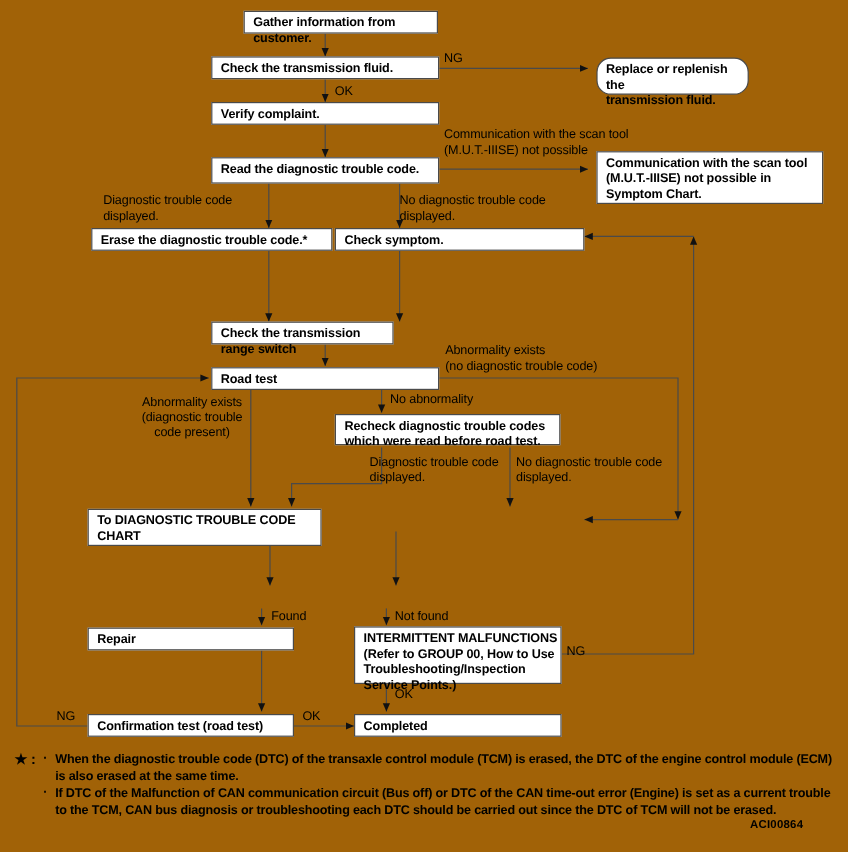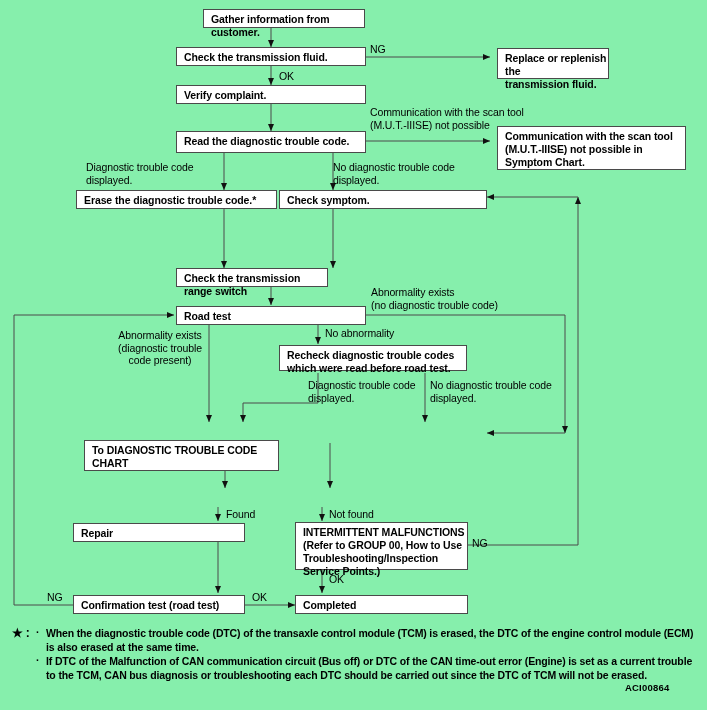--- a/index.html
+++ b/index.html
@@ -8,21 +8,21 @@
     background: #ffffff;
   }
   body {
     font-family: "Liberation Sans", sans-serif;
     color: #000000;
   }
   #page {
     position: relative;
     width: 707px;
     height: 710px;
-    background: #86efac;
+    background: #a16207;
     overflow: hidden;
   }
   svg.wires {
     position: absolute;
     left: 0;
     top: 0;
     width: 707px;
     height: 710px;
     pointer-events: none;
   }
@@ -144,21 +144,21 @@
       <path d="M578,197 L487,197" marker-end="url(#ah)"></path>
 
       <path d="M73,605 L14,605 L14,315 L174,315" marker-end="url(#ah)"></path>
     </g>
   </svg>
 
   <div class="box" style="left:203px; top:9px; width:162px; height:19px;">Gather information from customer.</div>
 
   <div class="box" style="left:176px; top:47px; width:190px; height:19px;">Check the transmission fluid.</div>
 
-  <div class="box" style="left:497px; top:48px; width:112px; height:31px; white-space:pre-line;">Replace or replenish the
+  <div class="box" style="left:497px; top:48px; width:127px; height:31px; white-space:pre-line;border-radius:12px;">Replace or replenish the
 transmission fluid.</div>
 
   <div class="box" style="left:176px; top:85px; width:190px; height:19px;">Verify complaint.</div>
 
   <div class="box" style="left:176px; top:131px; width:190px; height:22px;">Read the diagnostic trouble code.</div>
 
   <div class="box" style="left:497px; top:126px; width:189px; height:44px; white-space:pre-line;">Communication with the scan tool
 (M.U.T.-IIISE) not possible in
 Symptom Chart.</div>
 
@@ -166,21 +166,21 @@
 
   <div class="box" style="left:279px; top:190px; width:208px; height:19px;">Check symptom.</div>
 
   <div class="box" style="left:176px; top:268px; width:152px; height:19px;">Check the transmission range switch</div>
 
   <div class="box" style="left:176px; top:306px; width:190px; height:19px;">Road test</div>
 
   <div class="box" style="left:279px; top:345px; width:188px; height:26px; white-space:pre-line;">Recheck diagnostic trouble codes
 which were read before road test.</div>
 
-  <div class="box" style="left:73px; top:440px; width:195px; height:31px; white-space:pre-line;margin-left:11px;">To DIAGNOSTIC TROUBLE CODE
+  <div class="box" style="left:73px; top:424px; width:195px; height:31px; white-space:pre-line;">To DIAGNOSTIC TROUBLE CODE
 CHART</div>
 
 
 
   <div class="box" style="left:73px; top:523px; width:172px; height:19px;">Repair</div>
 
   <div class="box" style="left:295px; top:522px; width:173px; height:48px; white-space:pre-line;">INTERMITTENT MALFUNCTIONS
 (Refer to GROUP 00, How to Use
 Troubleshooting/Inspection
 Service Points.)</div>

